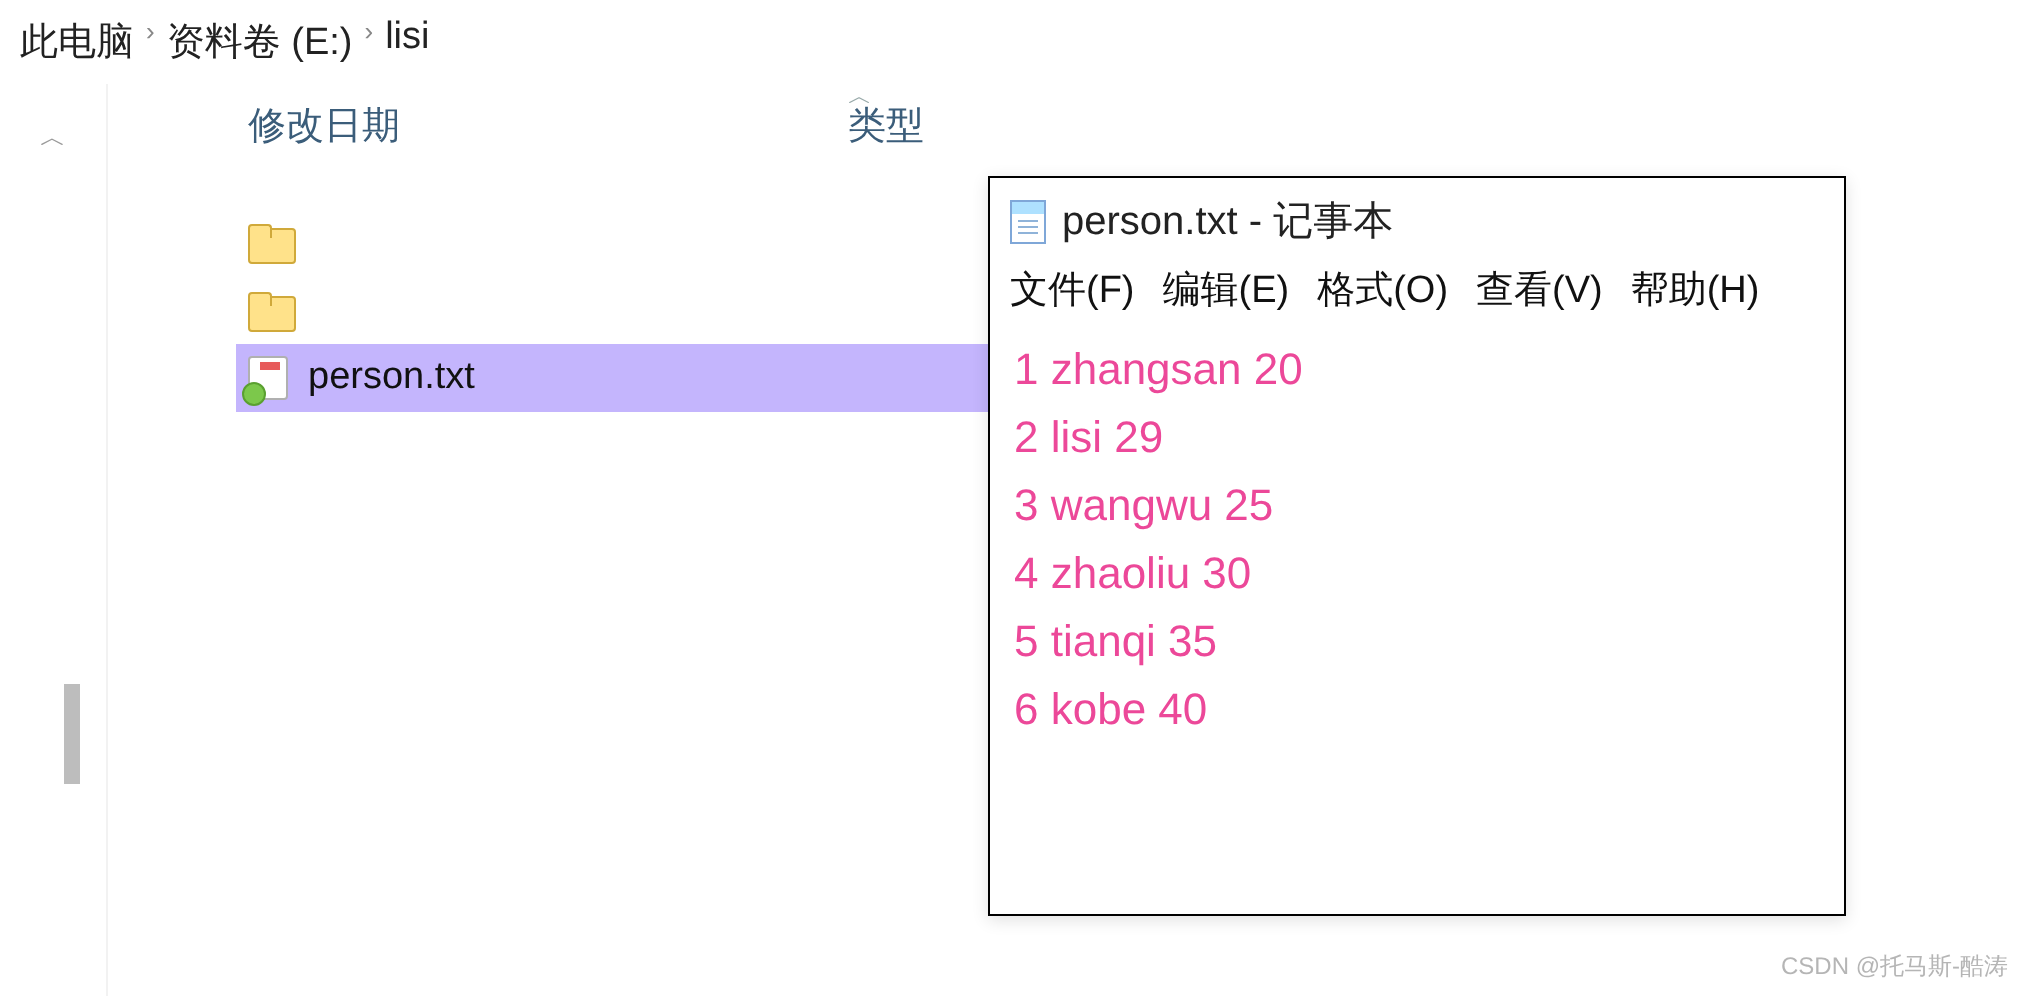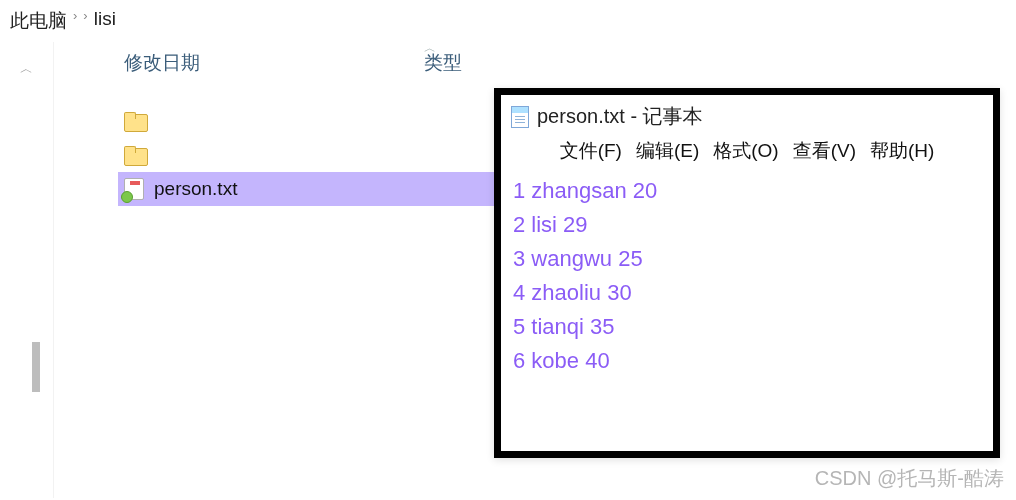--- a/index.html
+++ b/index.html
@@ -127,24 +127,24 @@
     left:-4px; bottom:-4px;
     width:10px; height:10px;
     border-radius:50%;
     background:#7cc84b;
     border:1px solid #5aa030;
   }
   .notepad {
     position: absolute;
     left: 494px;
     top: 88px;
-    width: 506px;
+    width: 429px;
     height: 370px;
     background: #fff;
-    border: 7px solid #000000;
+    border: 1px solid #000000;
     box-shadow: 0 2px 8px rgba(0,0,0,0.12);
   }
   .np-title {
     display:flex; align-items:center; gap:8px;
     padding: 8px 10px 4px 10px;
     font-size: 20px;
     color: #222;
   }
   .np-icon {
     width: 18px; height: 22px;
@@ -159,43 +159,43 @@
     position:absolute; left:3px; top:9px;
     width:10px; height:1px;
     background:#8fb3d9;
     box-shadow: 0 3px 0 #8fb3d9, 0 6px 0 #8fb3d9;
   }
   .np-menu {
     display:flex; gap:14px;
     padding: 4px 10px 8px 10px;
     font-size: 19px;
     color:#111;
-    justify-content:center;
   }
   .np-body {
     padding: 2px 12px;
     font-size: 22px;
     line-height: 1.55;
-    color:#8b5cf6;
+    color:#ec4899;
     white-space: pre;
     font-family: "Microsoft YaHei", "Segoe UI", sans-serif;
   }
   .watermark {
     position:absolute;
     right:12px; bottom:8px;
     color: rgba(120,120,120,0.55);
-    font-size: 20px;
+    font-size: 12px;
   }
 </style>
 </head>
 <body>
 
 <div class="breadcrumb">
   <span>此电脑</span>
   <span class="sep">›</span>
+  <span>资料卷 (E:)</span>
   <span class="sep">›</span>
   <span>lisi</span>
 </div>
 
 <div class="main">
   <div class="scrollgutter">
     <span class="scroll-up">︿</span>
     <div class="scroll-thumb"></div>
   </div>
 

